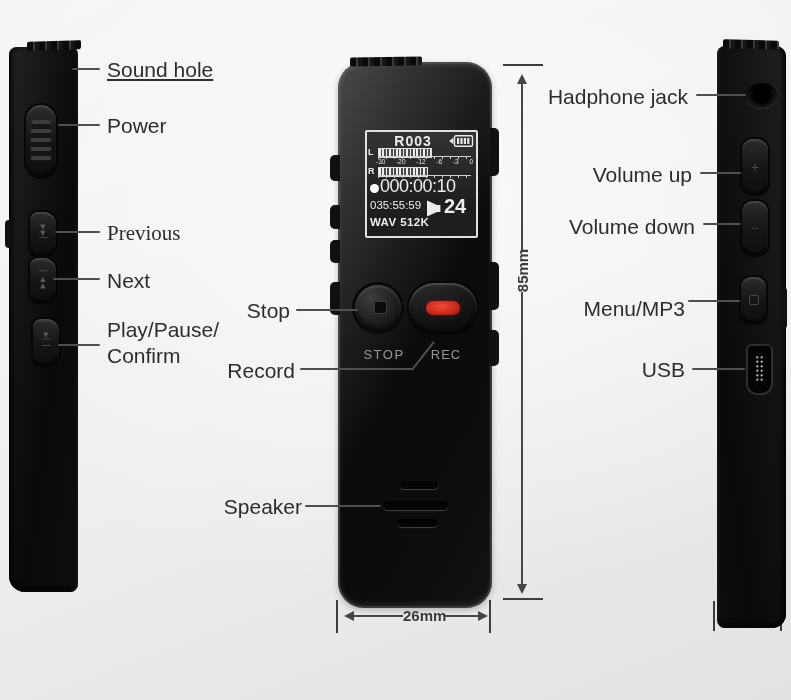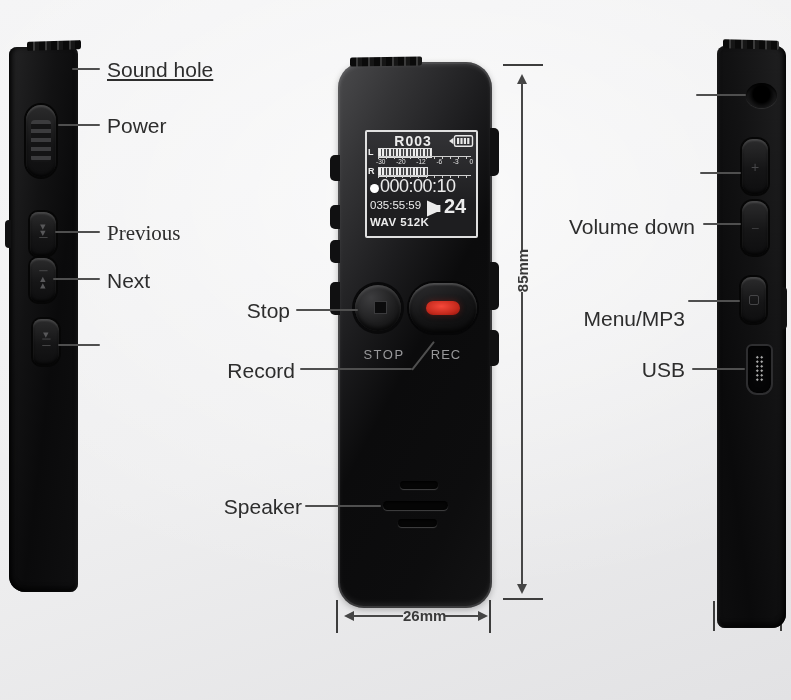--- a/index.html
+++ b/index.html
@@ -82,20 +82,24 @@
 
   <div class="label" style="left:107px;top:114px;">Power</div>
   <div class="lead" style="left:58px;top:124px;width:42px;"></div>
 
   <div class="label" style="left:107px;top:222px;font-family:Liberation Serif, serif;">Previous</div>
   <div class="lead" style="left:55px;top:231px;width:45px;"></div>
 
   <div class="label" style="left:107px;top:269px;">Next</div>
   <div class="lead" style="left:53px;top:278px;width:47px;"></div>
 
+  <div class="label" style="left:107px;top:317px;line-height:26px;">
+    <div>Play/Pause/</div>
+    <div>Confirm</div>
+  </div>
   <div class="lead" style="left:58px;top:344px;width:42px;"></div>
 
   <div class="abs" style="left:338px;top:62px;width:154px;height:546px;">
     <div class="dev-body" style="border-radius:26px;
                 background:linear-gradient(118deg,#4a4a4c 0%,#343436 16%,#1c1c1e 36%,#0b0b0c 52%,#0d0d0e 80%,#131314 100%);
                 box-shadow:inset 0 0 0 2px rgba(90,90,94,.45), inset 0 3px 4px rgba(255,255,255,.12), inset 0 -4px 6px rgba(255,255,255,.10), 0 2px 6px rgba(0,0,0,.25);"></div>
     <div class="teeth" style="left:12px;top:-5px;width:72px;transform:skewY(-1deg);"></div>
 
     <div class="bump" style="left:-8px;top:93px;width:10px;height:26px;border-radius:5px 0 0 5px;"></div>
     <div class="bump" style="left:-8px;top:143px;width:10px;height:24px;border-radius:5px 0 0 5px;"></div>
@@ -218,26 +222,28 @@
     </div>
     <div class="abs" style="left:29px;top:298px;width:23px;height:47px;border-radius:6px 6px 11px 11px;
                 background:#050506;border:2px solid #2e2e30;box-shadow:inset 0 0 4px #000;">
       <div class="abs" style="left:7px;top:9px;width:9px;height:27px;
                   background-image:radial-gradient(circle,#b8b8b8 0.9px,transparent 1.2px);
                   background-size:4.5px 4.5px;"></div>
     </div>
     <div class="bump" style="left:64px;top:241px;width:6px;height:42px;border-radius:0 4px 4px 0;"></div>
   </div>
 
+  <div class="label r" style="left:540px;top:85px;width:148px;">Hadphone jack</div>
   <div class="lead" style="left:696px;top:94px;width:50px;"></div>
 
+  <div class="label r" style="left:544px;top:163px;width:148px;">Volume up</div>
   <div class="lead" style="left:700px;top:172px;width:41px;"></div>
 
   <div class="label r" style="left:547px;top:215px;width:148px;">Volume down</div>
   <div class="lead" style="left:703px;top:223px;width:38px;"></div>
 
-  <div class="label r" style="left:537px;top:307px;width:148px;">Menu/MP3</div>
+  <div class="label r" style="left:537px;top:297px;width:148px;">Menu/MP3</div>
   <div class="lead" style="left:688px;top:300px;width:52px;"></div>
 
   <div class="label r" style="left:537px;top:358px;width:148px;">USB</div>
   <div class="lead" style="left:692px;top:368px;width:53px;"></div>
 
 </div>
 
 </body></html>

